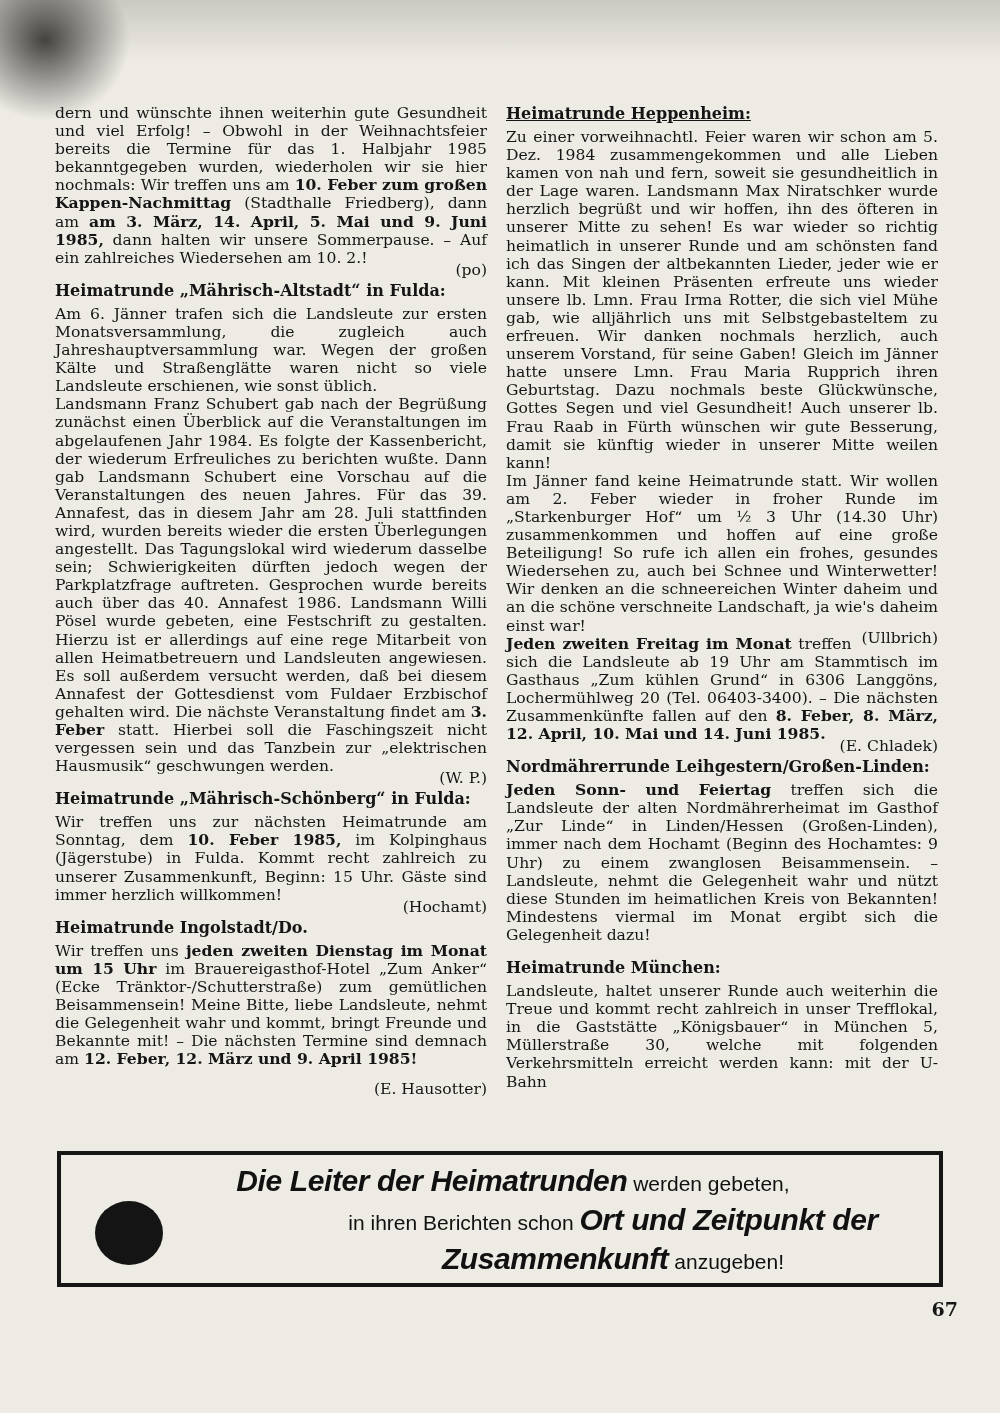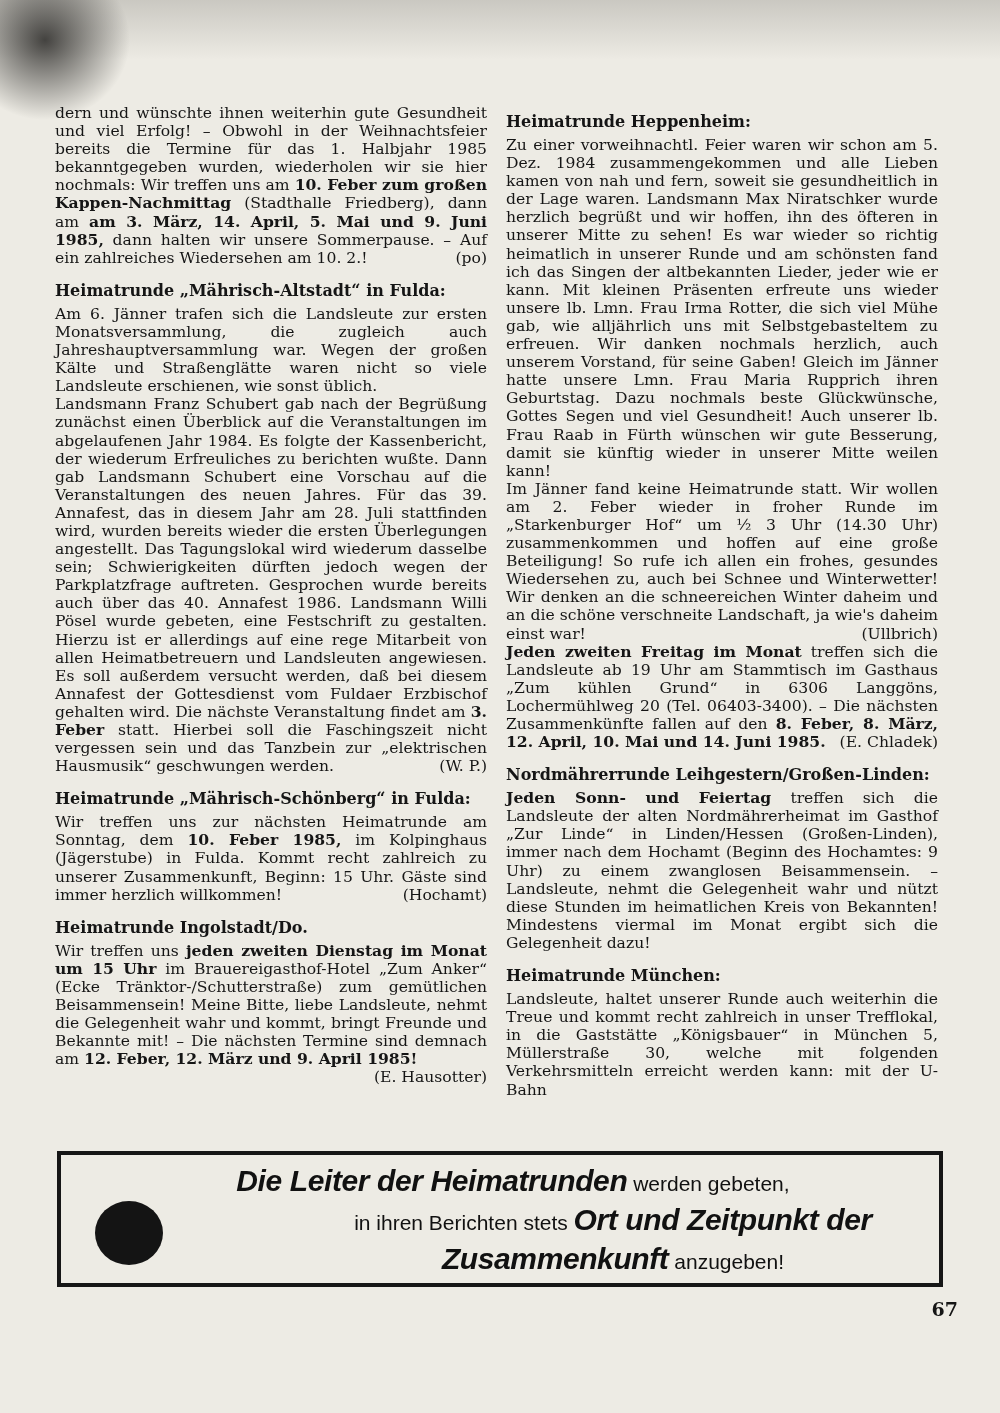--- a/index.html
+++ b/index.html
@@ -32,23 +32,23 @@
     line-height: 18.1px;
     text-align: justify;
     hyphens: auto; -webkit-hyphens: auto;
   }
   .col h2 {
     margin: 14px 0 5px 0;
     font-size: 16px;
     line-height: 19px;
     font-weight: bold;
   }
-  .col section:first-child h2 { margin-top: 8px; }
+  .col section:first-child h2 { margin-top: 0; text-decoration: underline; }
   .run-b { font-weight: bold; }
-  .sig { float: right; padding-left: 10px; }
+  .sig { float: right; padding-left: 10px; margin-top: 12px; }
   
   .notice-box {
     position: absolute; left: 57px; top: 1151px;
     width: 886px; height: 136px;
     border: 4px solid #161616;
     background: transparent;
   }
   .notice-circle {
     position: absolute; left: 34px; top: 46px;
     width: 68px; height: 64px;
@@ -124,20 +124,20 @@
             <p><span class="run">Landsleute, haltet unserer Runde auch weiterhin die Treue und kommt recht zahlreich in unser Trefflokal, in die Gaststätte „Königsbauer“ in München 5, Müllerstraße 30, welche mit folgenden Verkehrsmitteln erreicht werden kann: mit der U-Bahn</span></p>
           </section>
         </div>
     </div>
   </div>
 
   <div class="notice-box">
     <div class="notice-circle"></div>
     <div class="notice-lines">
       <div class="notice-line l1"><span class="run-big">Die Leiter der Heimatrunden</span><span class="run"> werden gebeten,</span></div>
-      <div class="notice-line l2"><span class="run">in ihren Berichten stets </span><span class="run-big">Ort und Zeitpunkt der</span></div>
+      <div class="notice-line l2"><span class="run">in ihren Berichten schon </span><span class="run-big">Ort und Zeitpunkt der</span></div>
       <div class="notice-line l3"><span class="run-big">Zusammenkunft</span><span class="run"> anzugeben!</span></div>
     </div>
   </div>
 
   <div class="page-number">67</div>
 
 </div>
 
 </body></html>

